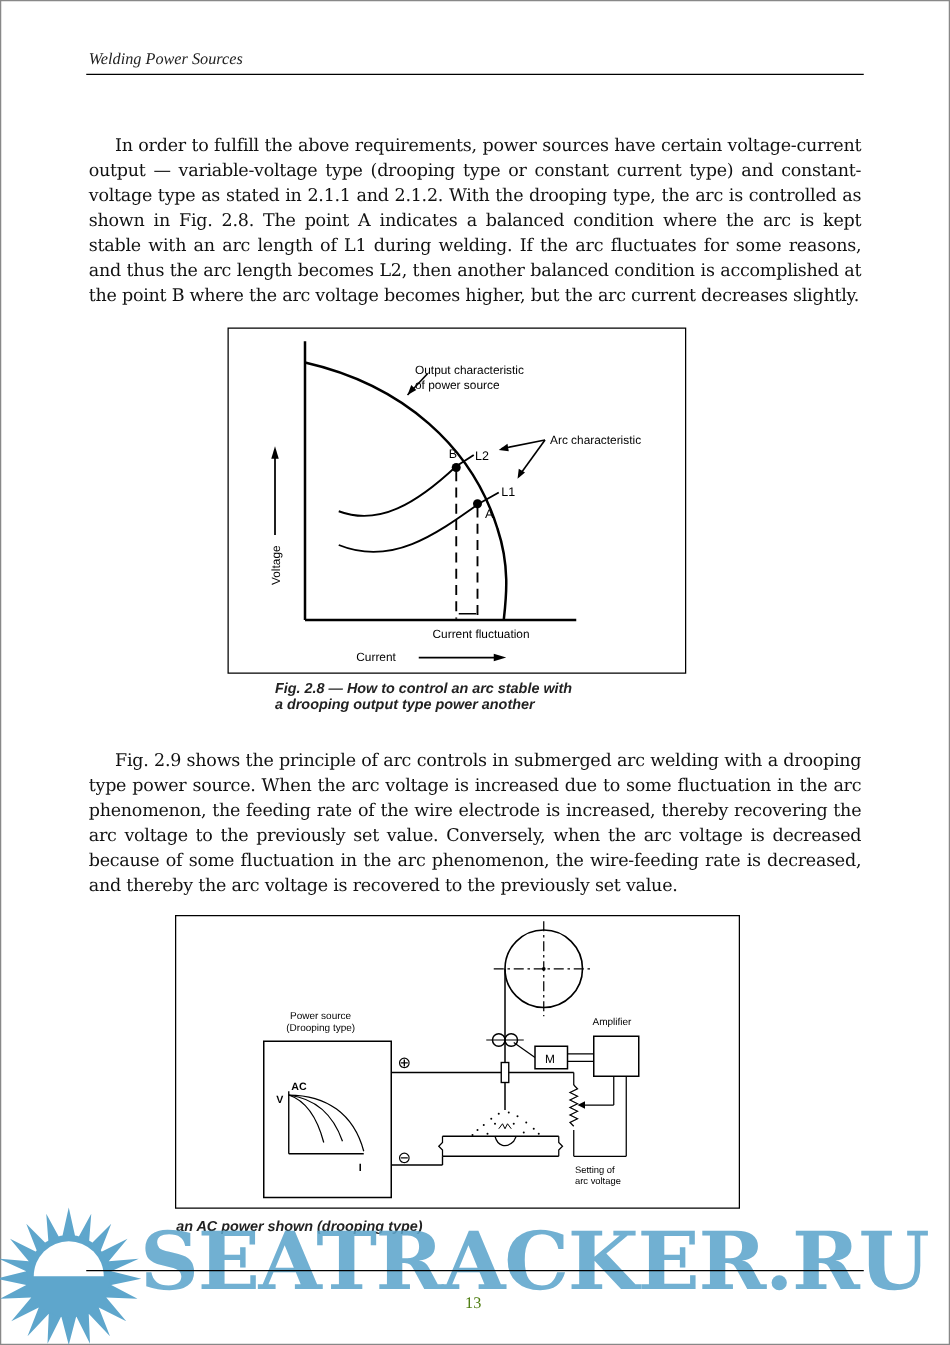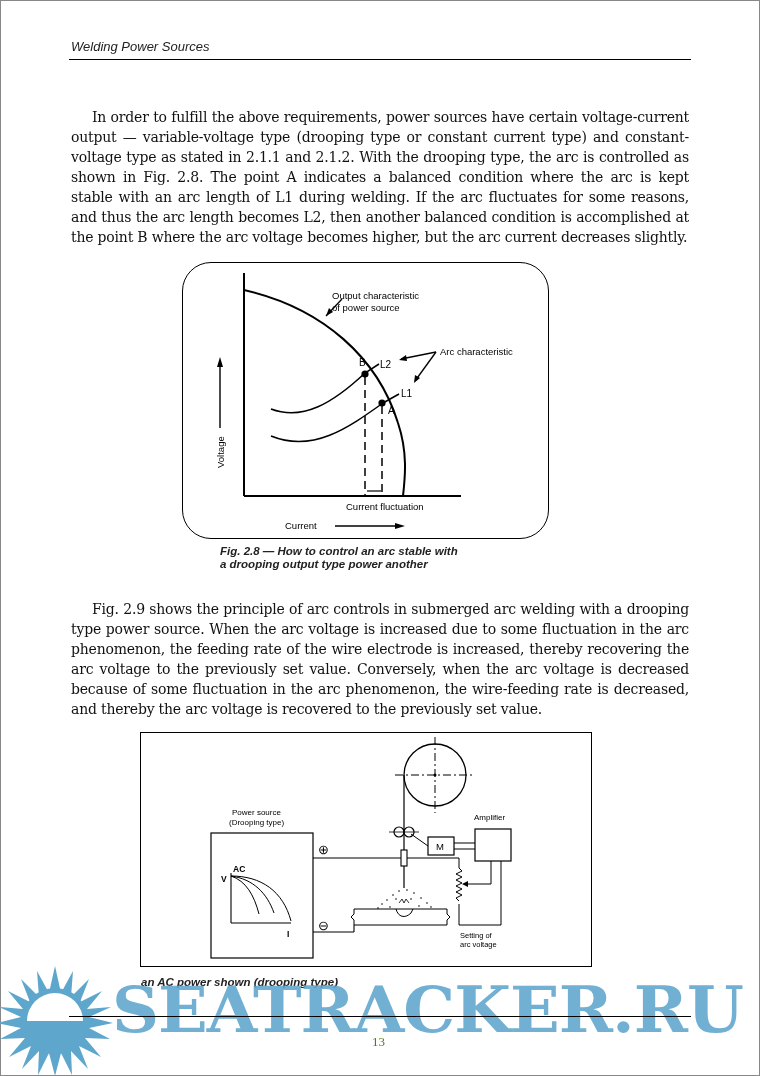--- a/index.html
+++ b/index.html
@@ -1,25 +1,25 @@
 <!DOCTYPE html>
 <html><head>
 <meta charset="utf-8">
 <style>
   html, body { margin: 0; padding: 0; }
   body { width: 760px; height: 1076px; background: #fff; position: relative; overflow: hidden; font-family: "DejaVu Serif", serif; color: #111; }
   .page-border { position: absolute; left: 0; top: 0; width: 758px; height: 1074px; border: 1px solid #888; }
-  .running-head { position: absolute; left: 71px; top: 39px; font-family: Liberation Sans, sans-serif; font-style: italic; font-size: 13px; color: #222; }
+  .running-head { position: absolute; left: 71px; top: 39px; font-family: Liberation Serif, serif; font-style: italic; font-size: 13px; color: #222; }
   .head-rule { position: absolute; left: 69px; top: 59px; width: 622px; height: 1px; background: #000; }
   .para { position: absolute; left: 71px; width: 618px; font-family: "DejaVu Serif", serif; font-size: 14px; line-height: 20px; text-align: justify; letter-spacing: -0.2px; color: #111; }
   .para .indent { display: inline-block; width: 21px; }
   #p1 { top: 107px; }
   #p2 { top: 599px; }
   .figbox { position: absolute; border: 1px solid #000; background: #fff; }
-  #fig1 { left: 182px; top: 262px; width: 365px; height: 275px; border-radius: 29px; }
+  #fig1 { left: 182px; top: 262px; width: 365px; height: 275px; }
   #fig2 { left: 140px; top: 732px; width: 450px; height: 233px; }
   .figsvg { position: absolute; left: 0; top: 0; }
   .caption { position: absolute; font-family: "Liberation Sans", sans-serif; font-style: italic; font-weight: bold; font-size: 11.5px; line-height: 13px; color: #222; }
   #cap1 { left: 192px; top: 545px; margin-left: 28px; }
   #cap2 { left: 141px; top: 976px; }
   .foot-rule { position: absolute; left: 69px; top: 1016px; width: 622px; height: 1px; background: #000; }
   .page-num { position: absolute; left: 372px; top: 1034px; font-family: Liberation Serif, serif; font-size: 13px; color: #4d7c0f; }
   .watermark { position: absolute; left: 0; top: 960px; width: 760px; height: 116px; pointer-events: none; }
   .wm-text { position: absolute; left: 112px; top: 978px; font-family: "DejaVu Serif", serif; font-weight: bold; font-size: 64px; letter-spacing: -1px; color: #5ea6cc; opacity: 0.88; transform: scaleX(1.02); transform-origin: left top; white-space: nowrap; line-height: 1; }
   svg text { font-family: "Liberation Sans", sans-serif; }

